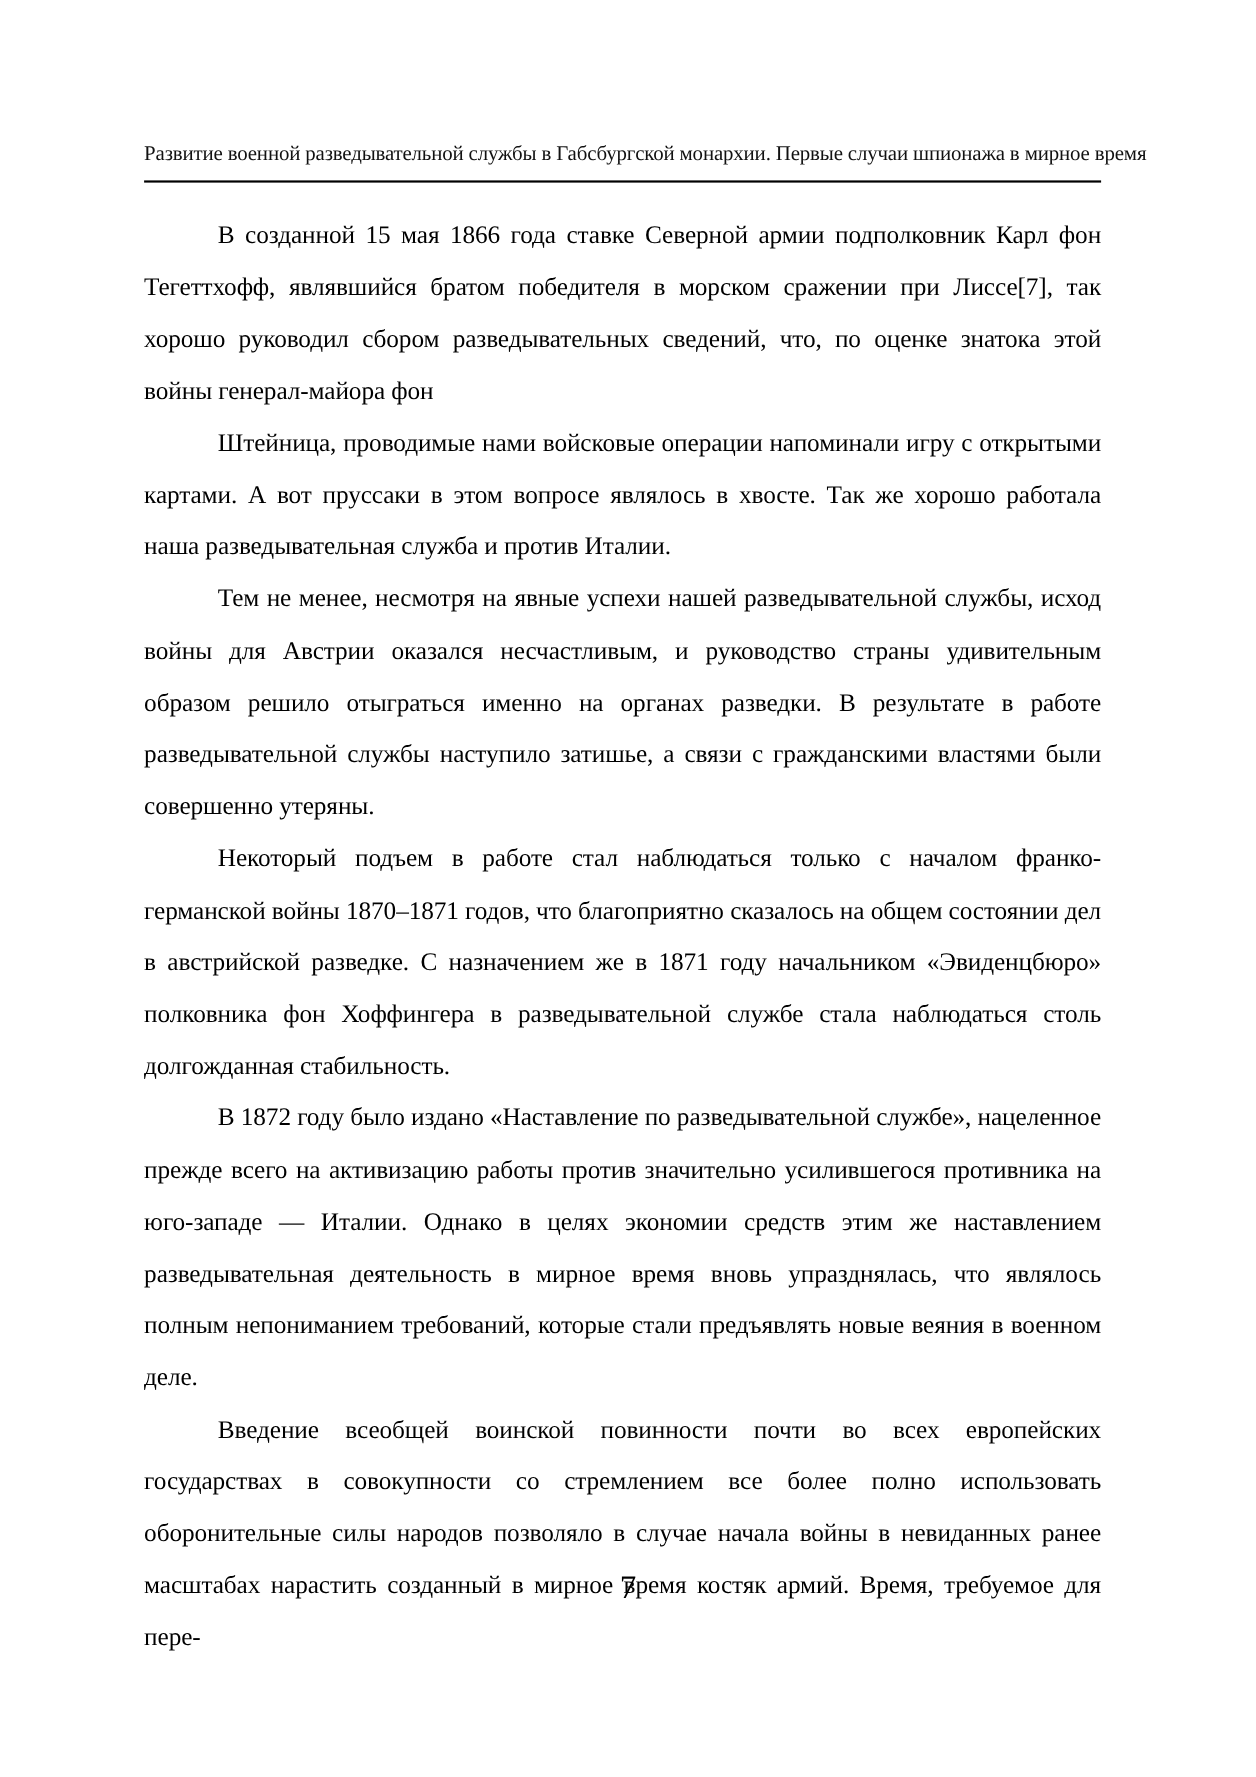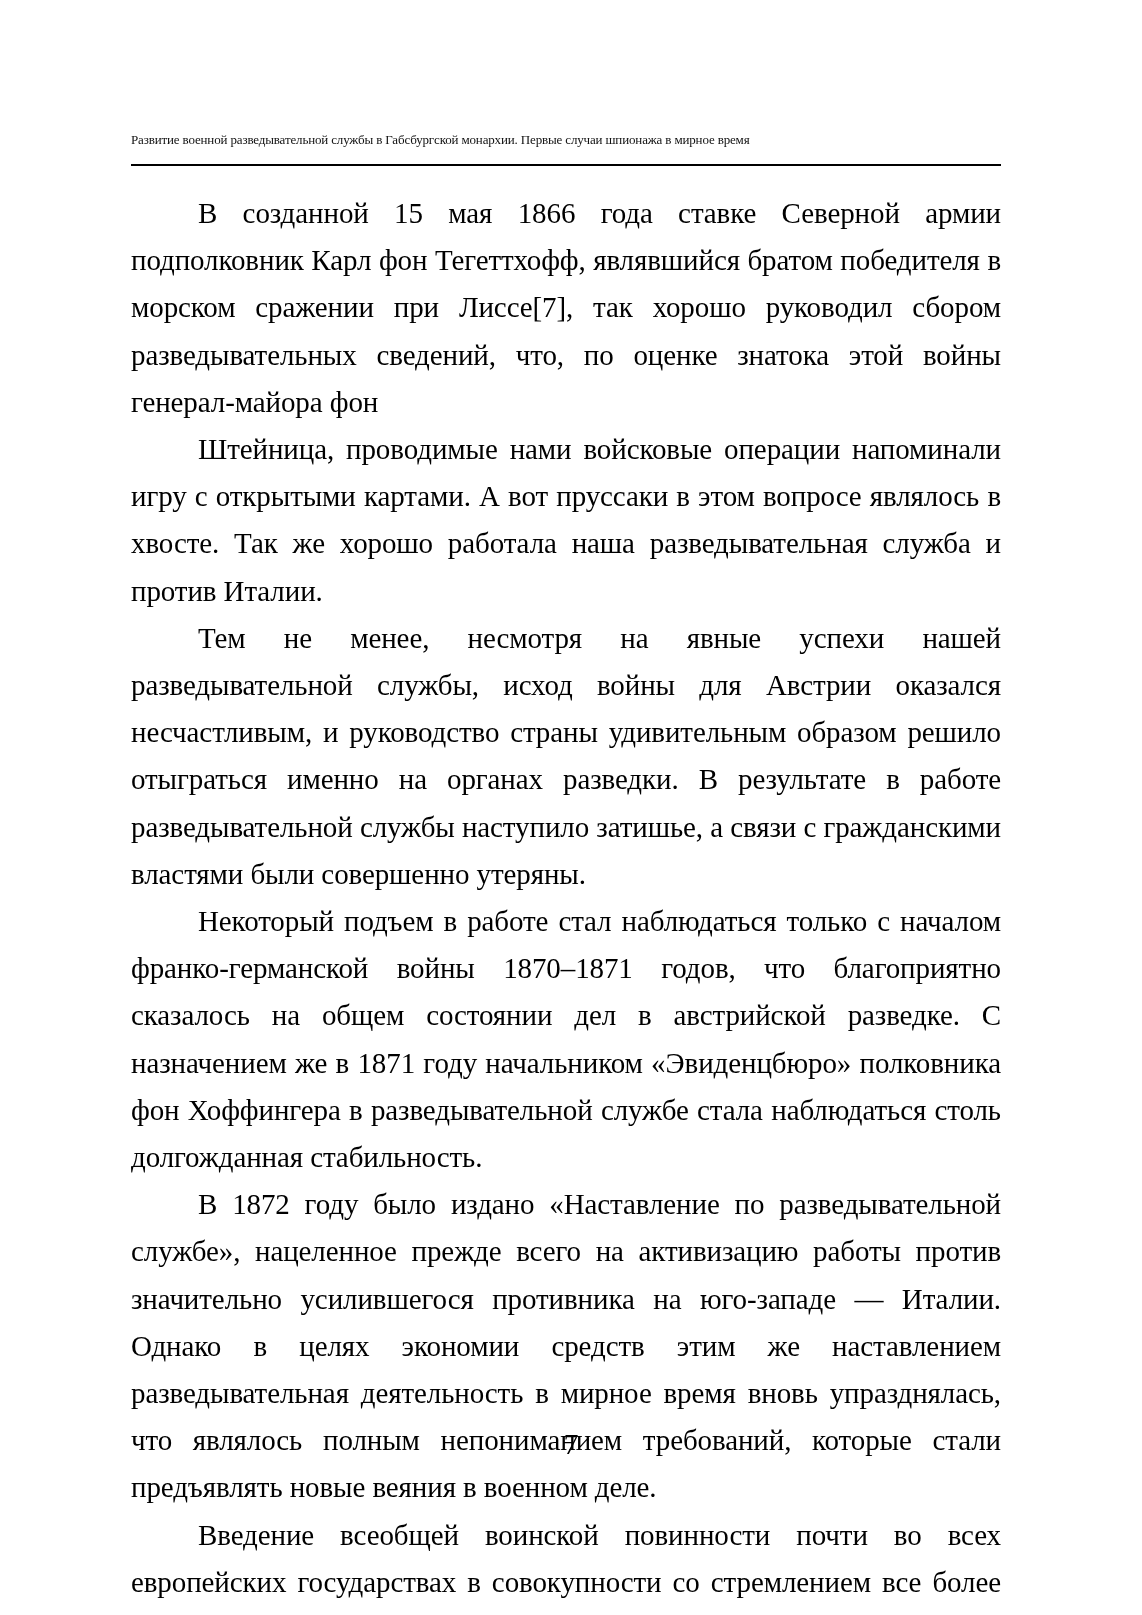--- a/index.html
+++ b/index.html
@@ -21,26 +21,27 @@
 
   
   .running-header {
     position: absolute;
     left: 131px;
     top: 131px;
     width: 870px;
   }
   .running-header-text {
     font-family: "Liberation Serif", "DejaVu Serif", serif;
-    font-size: 13px;
+    font-size: 19px;
     line-height: 18px;
     letter-spacing: -0.15px;
     white-space: nowrap;
     color: #111111;
     font-weight: 400;
+    text-align: right;
   }
   .header-rule {
     position: absolute;
     left: 131px;
     top: 164px;
     width: 870px;
     height: 2px;
     background: #000000;
   }
 
@@ -48,21 +49,21 @@
   .body-block {
     position: absolute;
     left: 131px;
     top: 190px;
     width: 870px;
   }
   .para {
     margin: 0;
     text-align: justify;
     text-indent: 67px;
-    font-size: 29px;
+    font-size: 23px;
     line-height: 47.2px;
     letter-spacing: -0.1px;
     word-spacing: 0px;
     hyphens: none;
   }
 
   
   .folio {
     position: absolute;
     left: 0;

